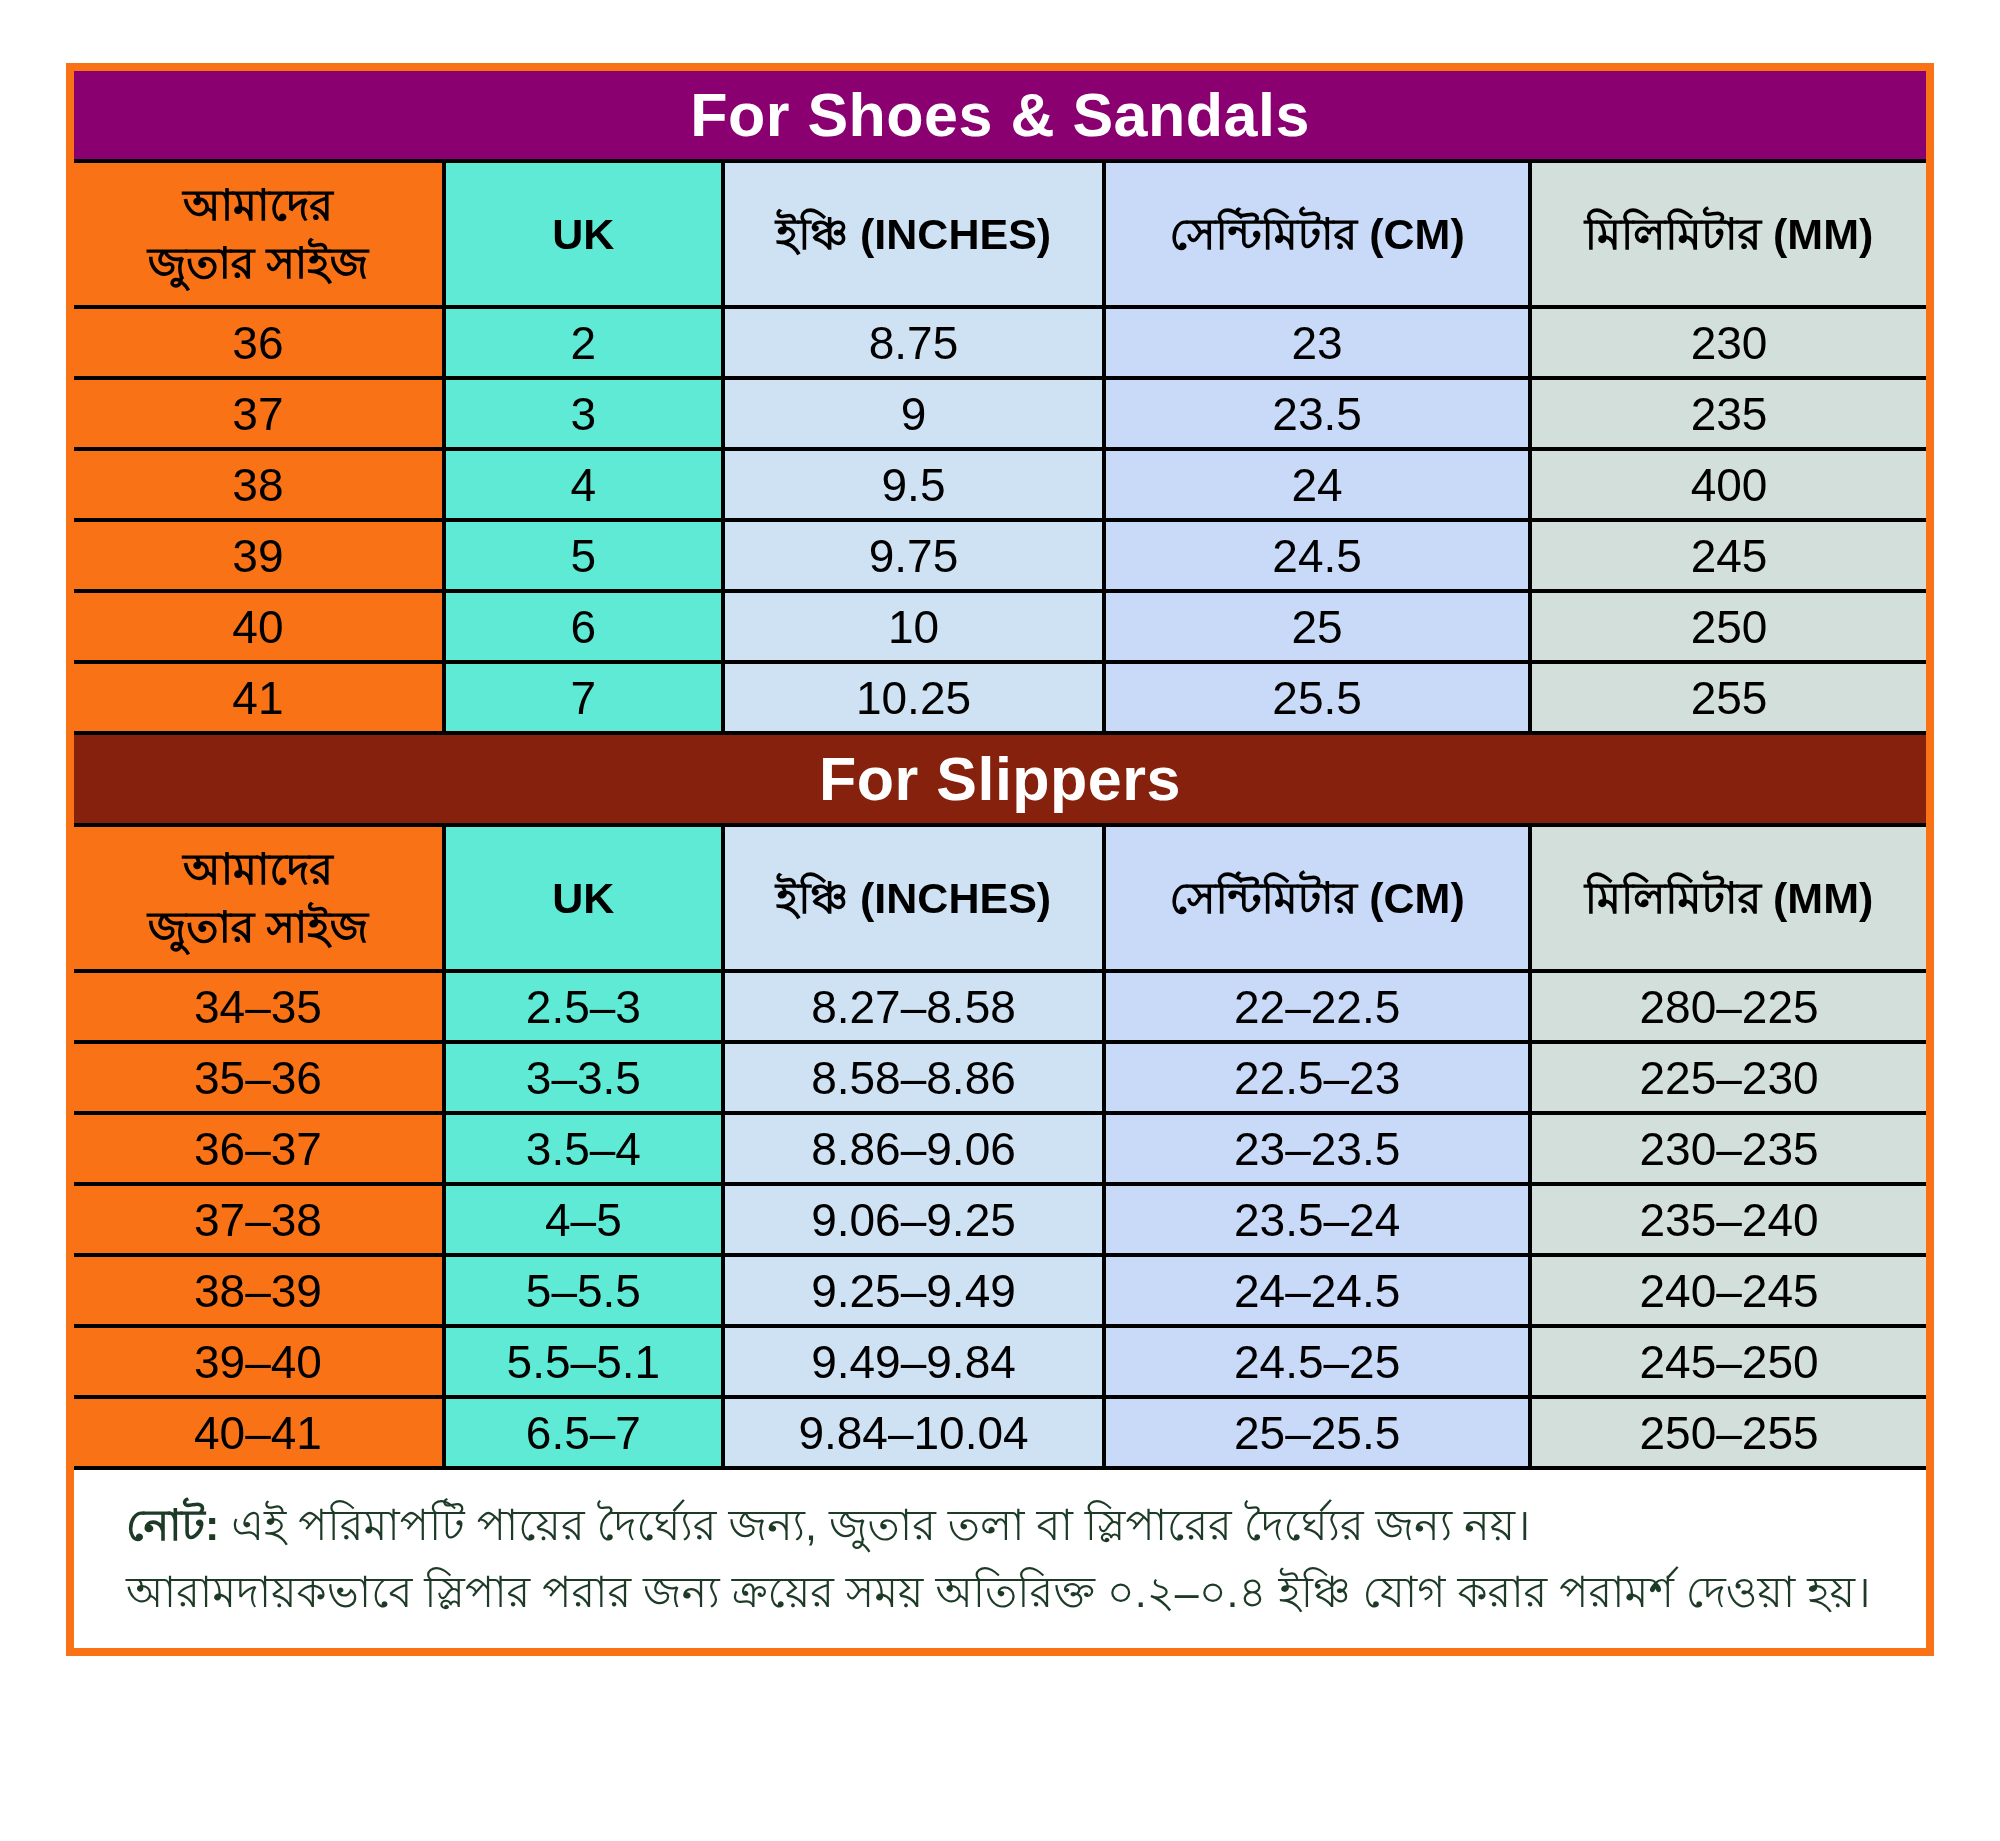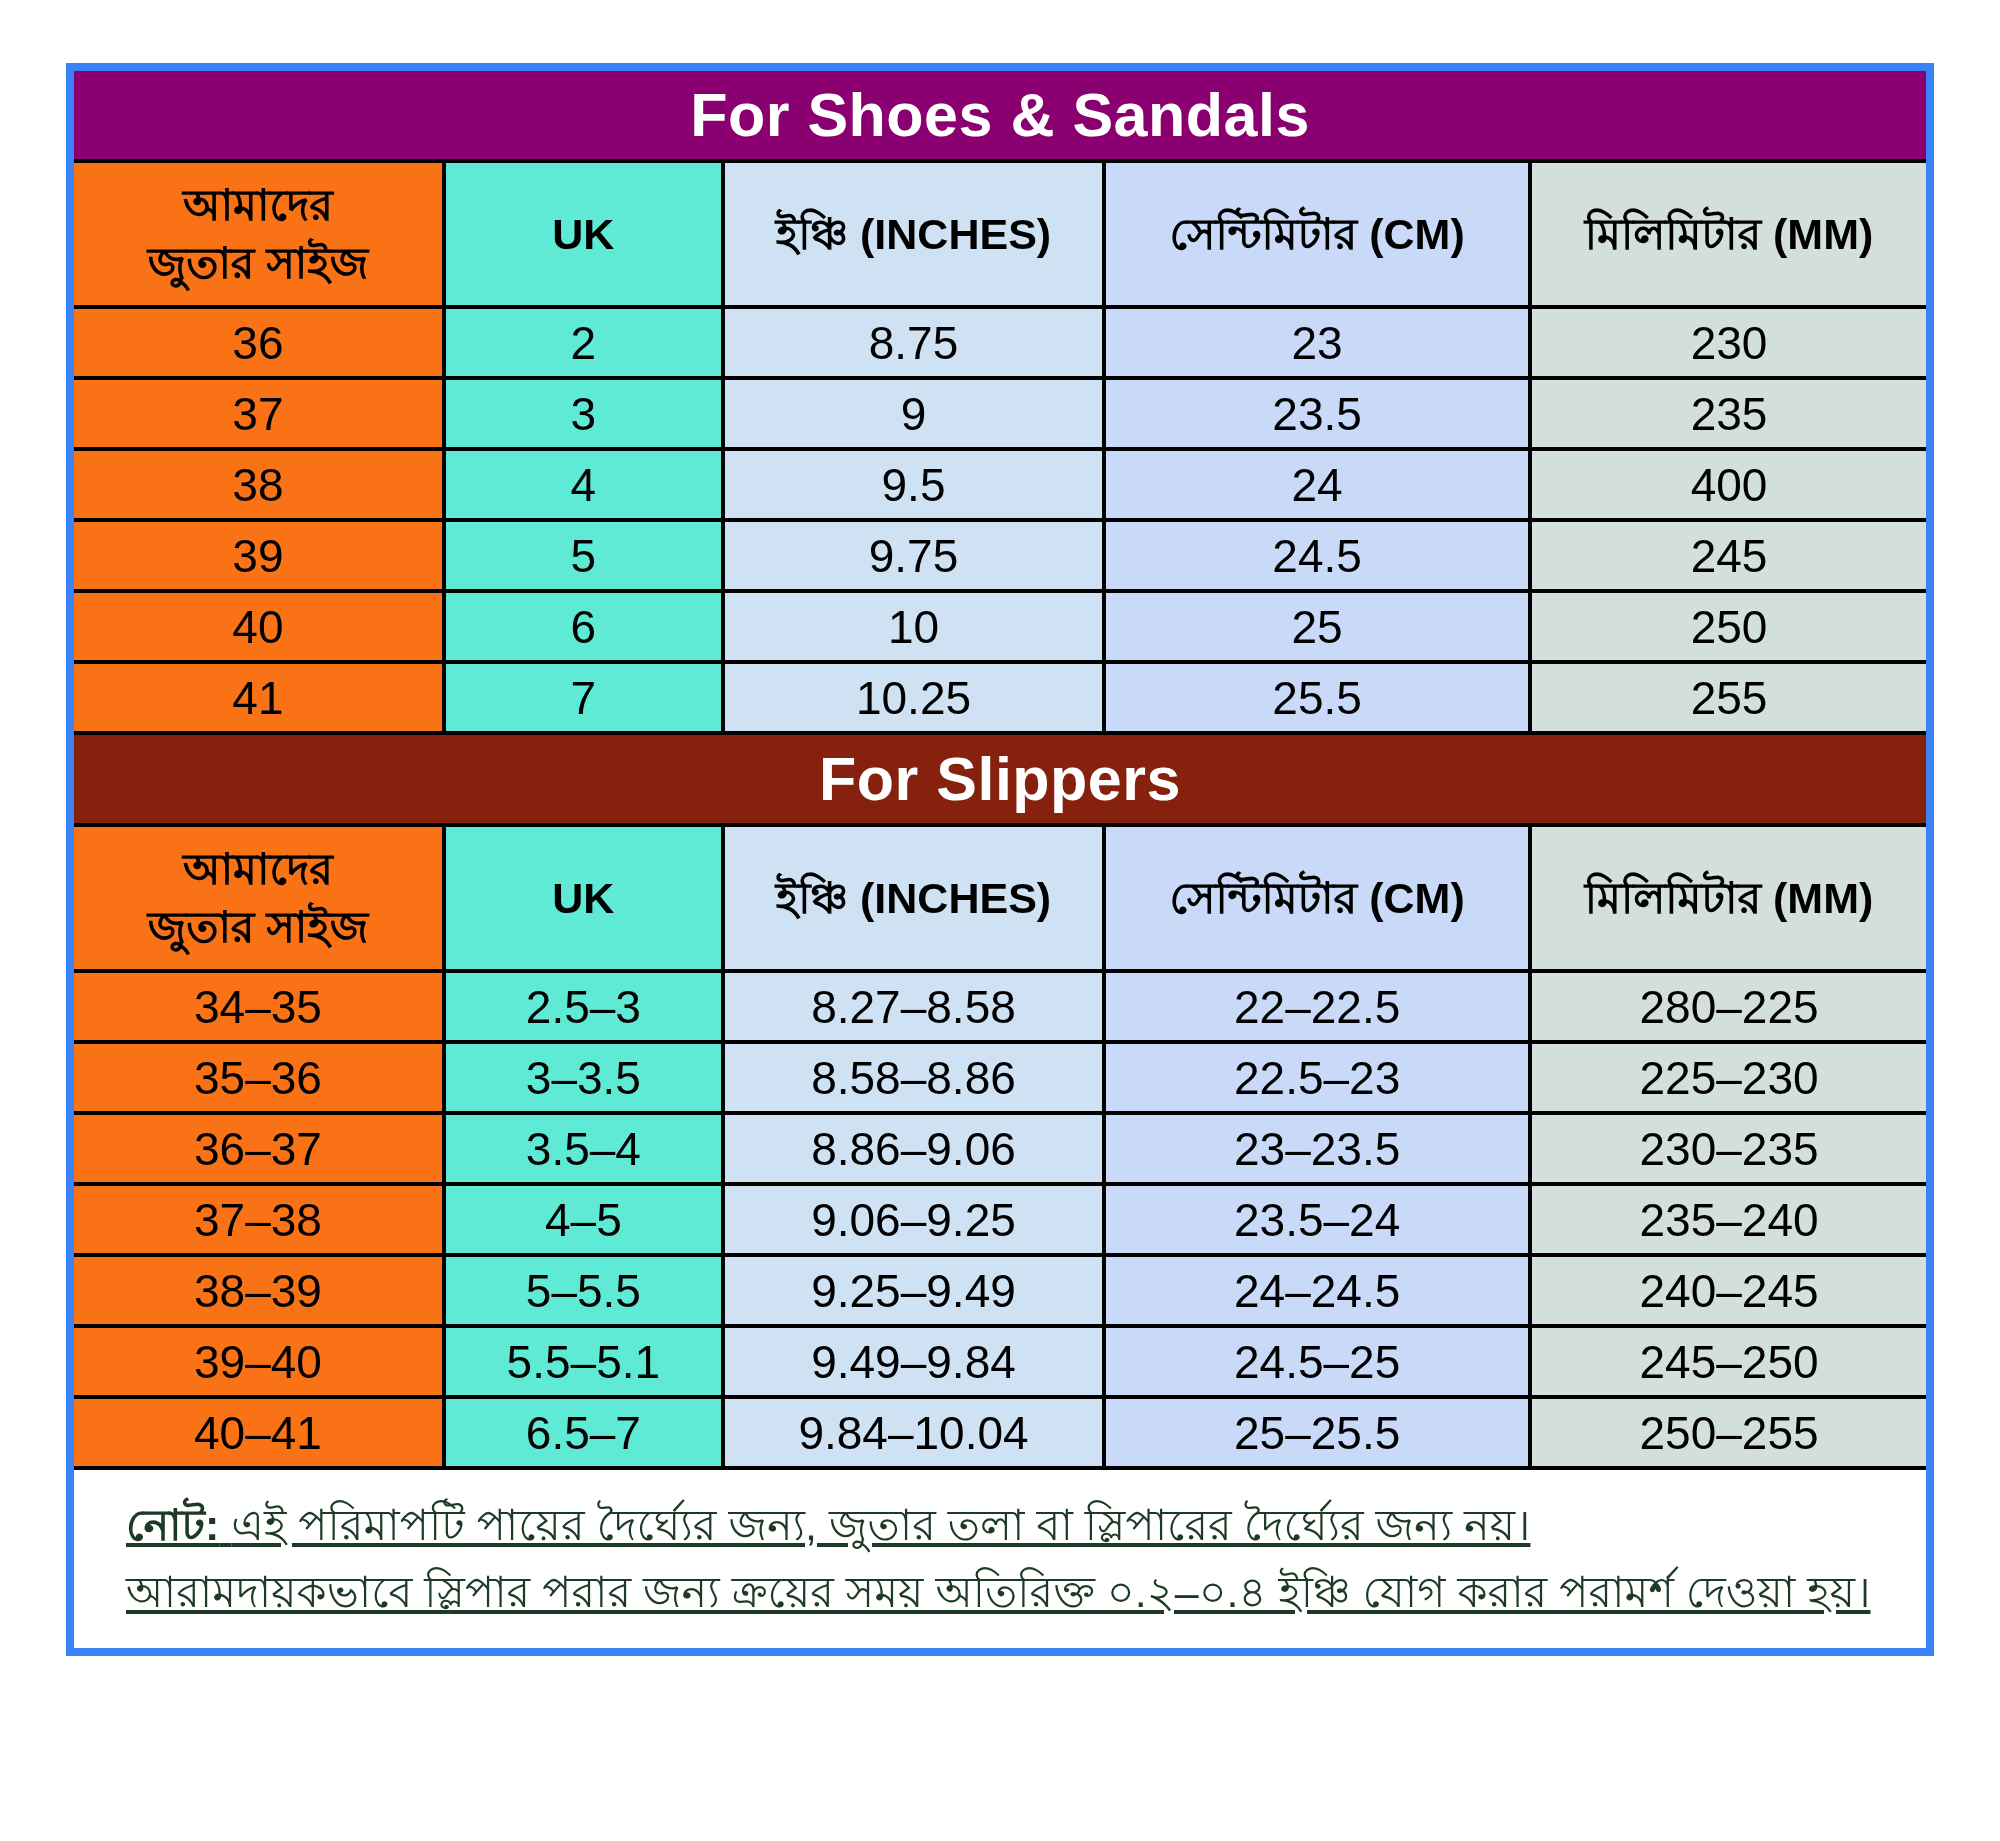--- a/index.html
+++ b/index.html
@@ -18,21 +18,21 @@
   .chart-wrap {
     position: absolute;
     left: 66px;
     top: 63px;
     width: 1868px;
   }
   table.size-chart {
     width: 100%;
     border-collapse: collapse;
     table-layout: fixed;
-    border: 8px solid #3b82f6;
+    border: 8px solid #f97316;
   }
   table.size-chart td, table.size-chart th {
     border: 4px solid #000000;
     text-align: center;
     vertical-align: middle;
     color: #000000;
     overflow: hidden;
   }
   
   .c0 { background: #f97316; }
@@ -67,21 +67,20 @@
   }
   tr.note-row td {
     height: 158px;
     background: #ffffff;
     text-align: left;
     padding: 10px 30px 10px 52px;
     color: #1c3a26;
     font-size: 43px;
     line-height: 1.55;
     vertical-align: middle;
-    text-decoration: underline;
   }
   .note-label {
     font-weight: bold;
   }
 </style>
 </head>
 <body>
 
 <div class="page">
   <div class="chart-wrap">

